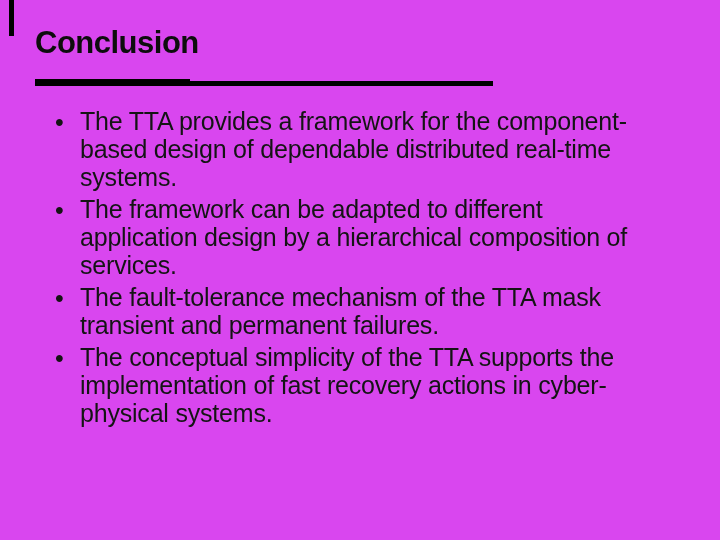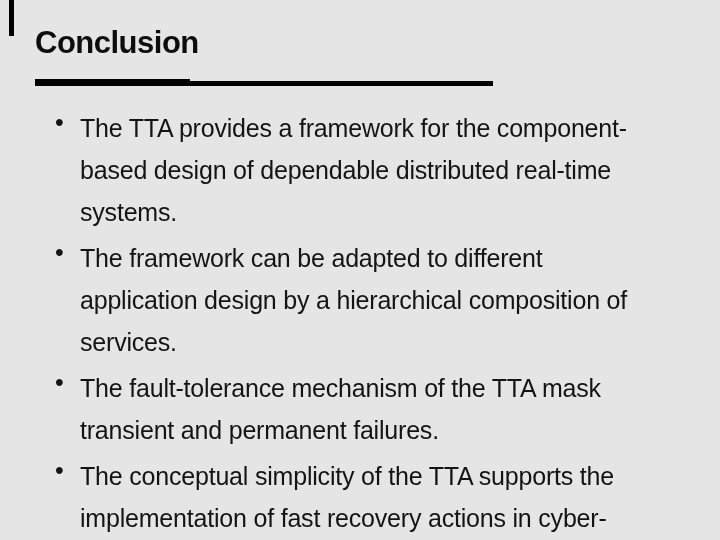--- a/index.html
+++ b/index.html
@@ -4,21 +4,21 @@
 <style>
   html, body {
     margin: 0;
     padding: 0;
     background: #ffffff;
   }
   .slide {
     position: relative;
     width: 720px;
     height: 540px;
-    background: #e5e5e5;
+    background: #d946ef;
     overflow: hidden;
     font-family: "Liberation Sans", sans-serif;
     color: #111111;
   }
   .corner-mark {
     position: absolute;
     left: 9px;
     top: 0;
     width: 5px;
     height: 36px;
@@ -72,21 +72,21 @@
   .bullet-marker {
     flex: 0 0 25px;
     width: 25px;
     font-size: 25px;
     line-height: 30px;
     color: #141414;
   }
   .bullet-text {
     flex: 1 1 auto;
     font-size: 25px;
-    line-height: 42px;
+    line-height: 28px;
     letter-spacing: -0.2px;
     color: #141414;
     white-space: pre-line;
   }
 </style>
 </head>
 <body>
 
 <div class="slide">
 

